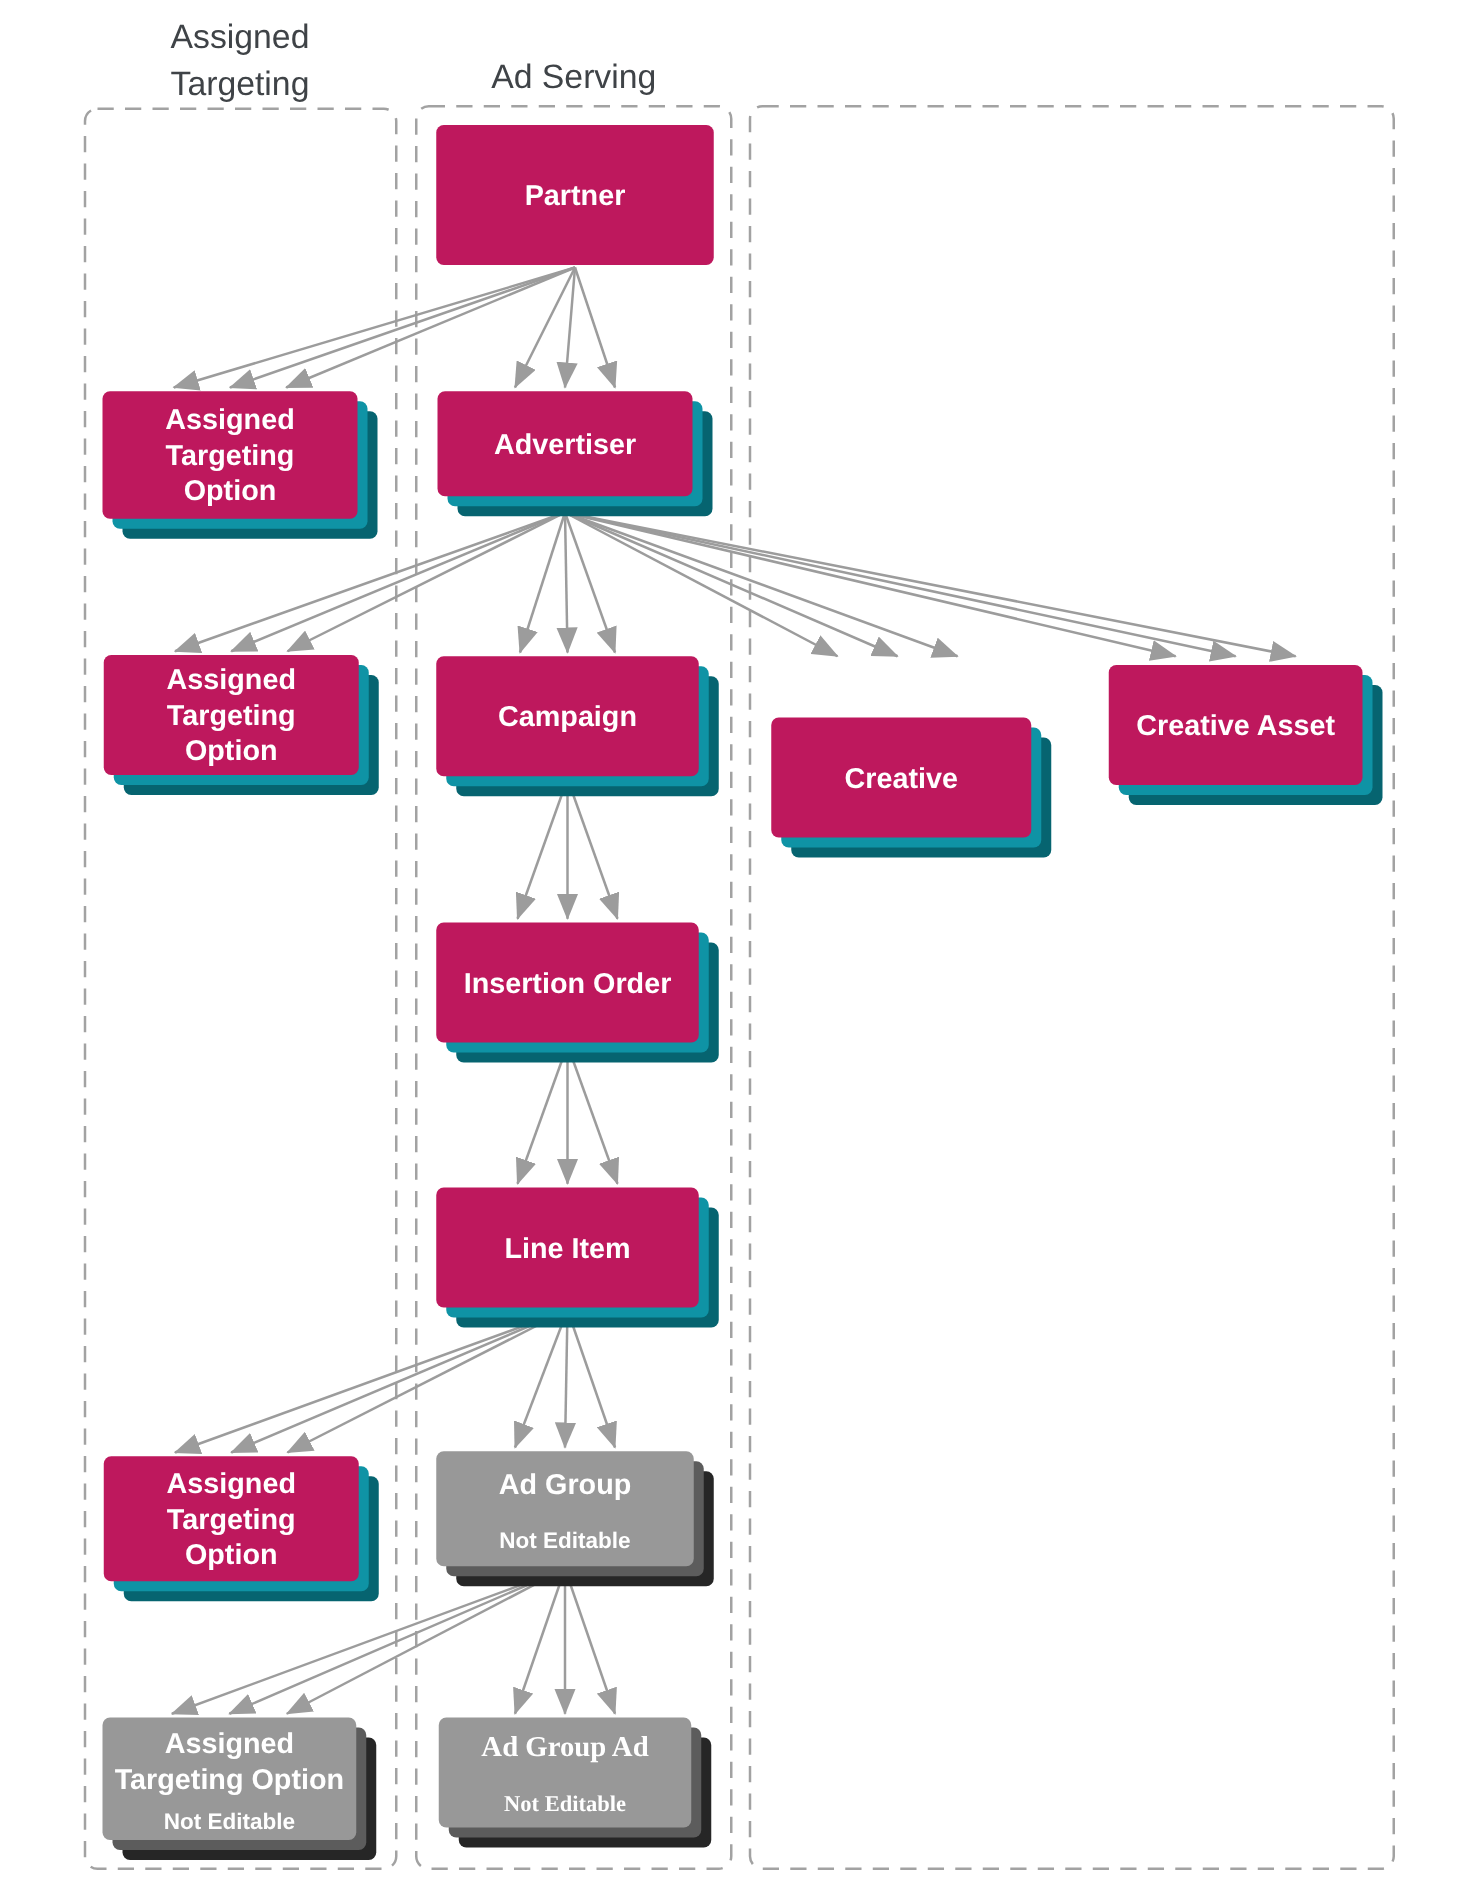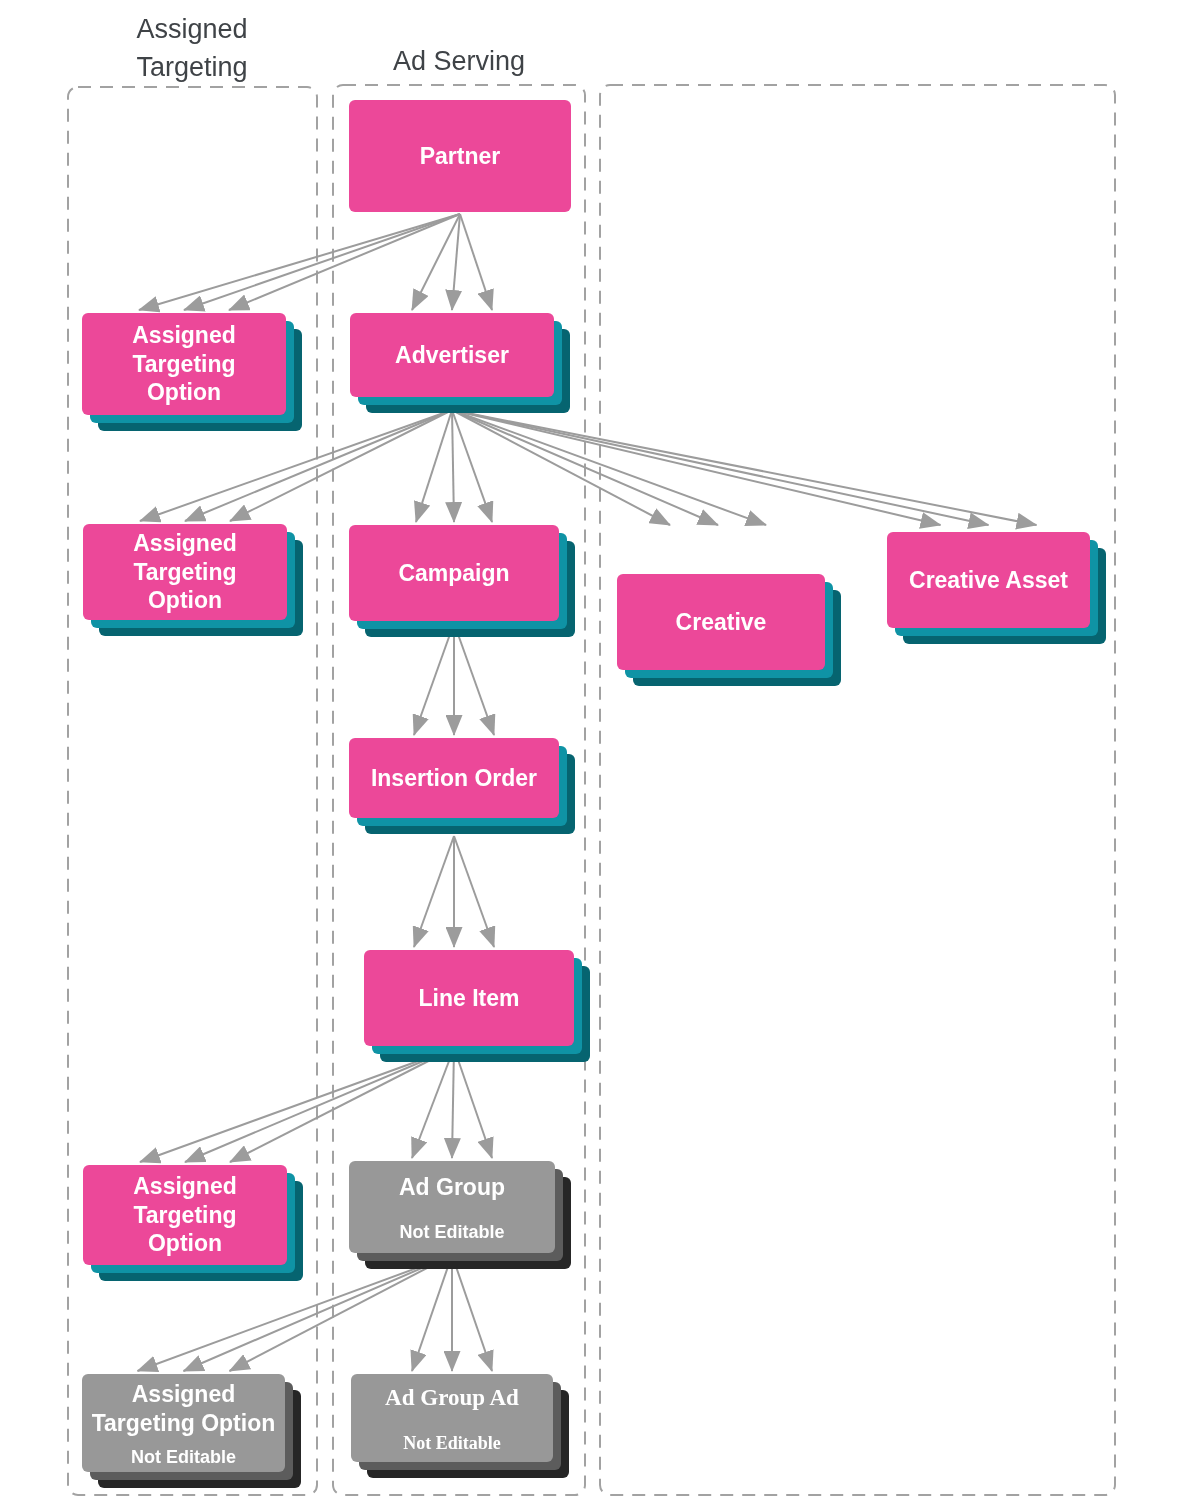--- a/index.html
+++ b/index.html
@@ -36,21 +36,21 @@
   .node {
     position: absolute; z-index: 2;
     display: flex; flex-direction: column; justify-content: center; align-items: center;
     gap: 22px; text-align: center; border-radius: 6px;
     color: #ffffff; font-weight: bold;
   }
   .node .label    { font-size: 23px; line-height: 1.24; white-space: pre-line; }
   .node .sublabel { font-size: 18px; line-height: 1; white-space: pre-line; }
   .node.gap-sm { gap: 10px; }
 
-  .teal { background: #ec4899; }
+  .teal { background: #be185d; }
   .teal.stacked { box-shadow: 8px 8px 0 #0f93a5, 16px 16px 0 #066470; }
   .gray { background: #989898; }
   .gray.stacked { box-shadow: 8px 8px 0 #5c5c5c, 16px 16px 0 #262626; }
 </style>
 </head>
 <body>
 
 <div id="canvas">
 
   <svg id="overlay" viewBox="0 0 1184 1508" xmlns="http://www.w3.org/2000/svg">
@@ -133,25 +133,25 @@
   </div>
 
   <div class="node teal stacked" style="left:617px; top:528px; width:208px; height:96px;margin-top:46px;">
     <span class="label">Creative</span>
   </div>
 
   <div class="node teal stacked" style="left:887px; top:532px; width:203px; height:96px;">
     <span class="label">Creative Asset</span>
   </div>
 
-  <div class="node teal stacked" style="left:349px; top:738px; width:210px; height:80px;text-align:right;">
+  <div class="node teal stacked" style="left:349px; top:738px; width:210px; height:96px;text-align:right;">
     <span class="label">Insertion Order</span>
   </div>
 
-  <div class="node teal stacked" style="left:364px; top:950px; width:210px; height:96px;">
+  <div class="node teal stacked" style="left:349px; top:950px; width:210px; height:96px;">
     <span class="label">Line Item</span>
   </div>
 
   <div class="node teal stacked" style="left:83px; top:1165px; width:204px; height:100px;">
     <span class="label">Assigned
 Targeting
 Option</span>
   </div>
 
   <div class="node gray stacked" style="left:349px; top:1161px; width:206px; height:92px;">

